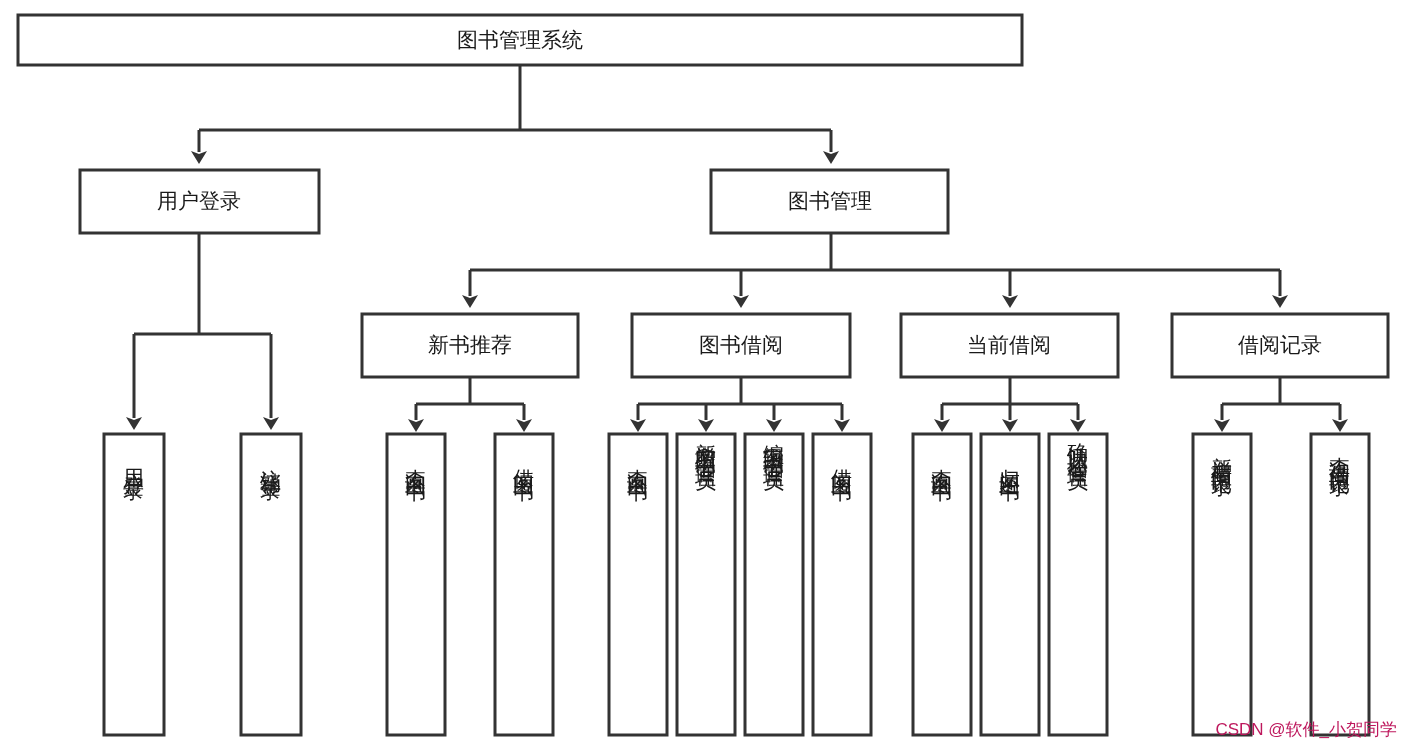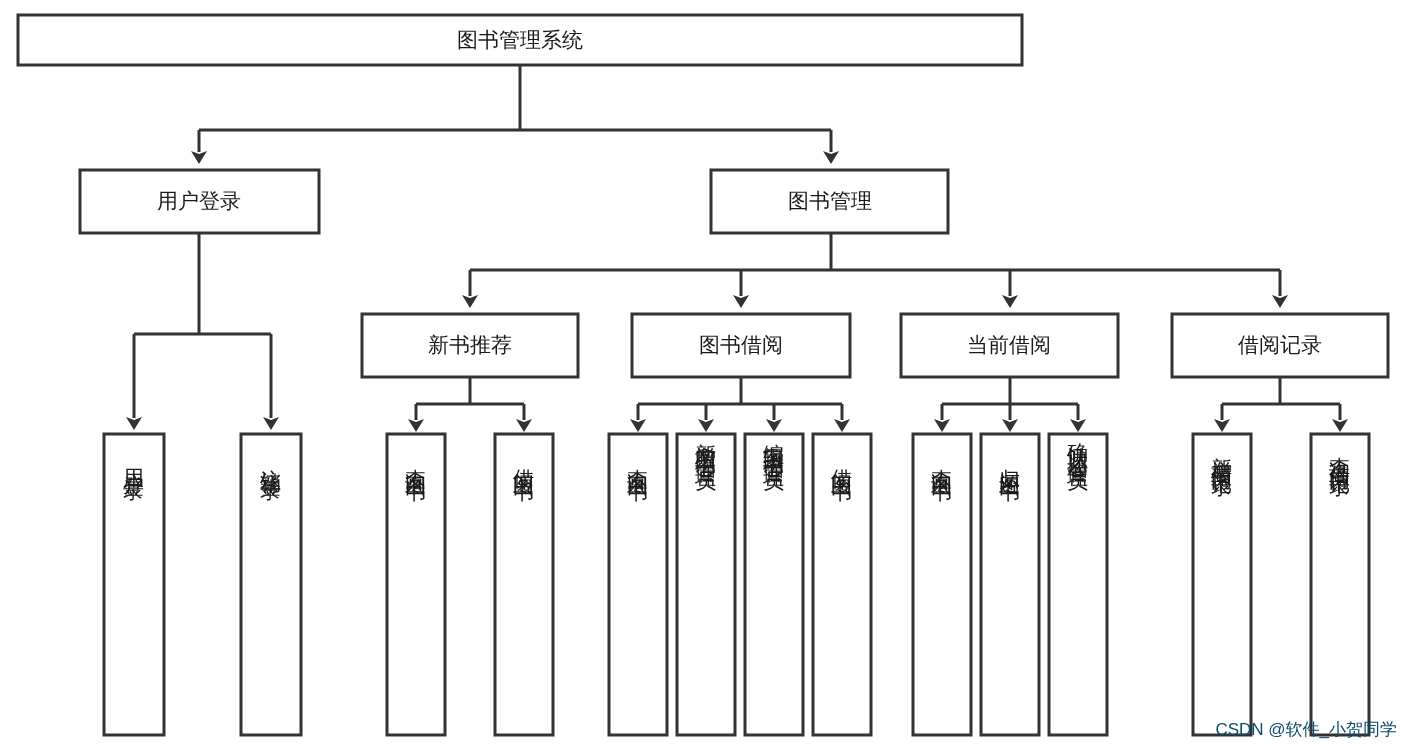--- a/index.html
+++ b/index.html
@@ -55,21 +55,21 @@
     text-orientation: upright;
     text-anchor: middle;
     letter-spacing: 4px;
   }
   .watermark {
     position: absolute;
     right: 8px;
     bottom: 6px;
     font-family: "Liberation Sans", "DejaVu Sans", sans-serif;
     font-size: 17px;
-    color: #0c4a6e;
+    color: #be185d;
     white-space: nowrap;
     pointer-events: none;
   }
 </style>
 </head>
 <body>
 
 <div id="diagram-root">
   <svg class="diagram-canvas" viewBox="0 0 1405 747" xmlns="http://www.w3.org/2000/svg">
 

